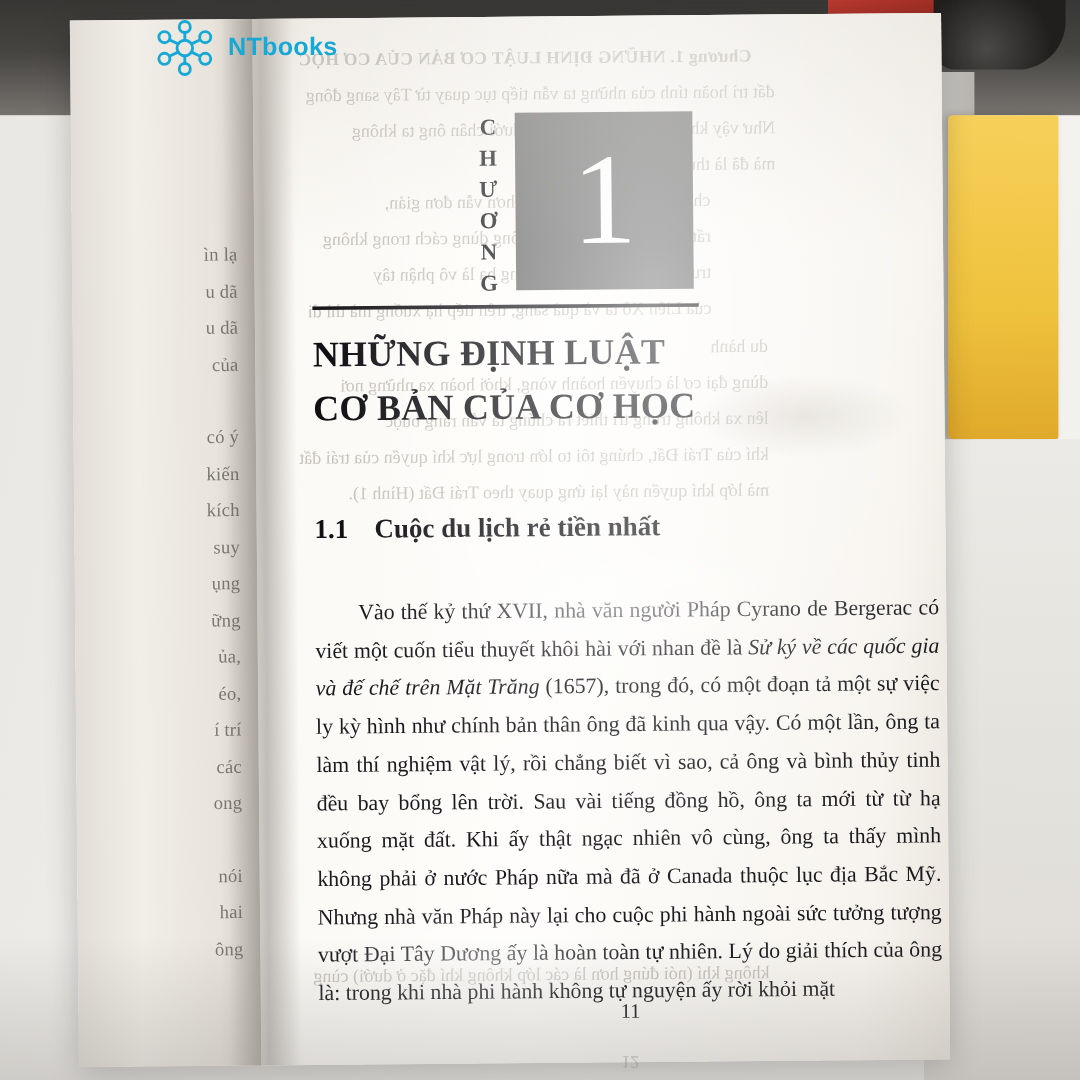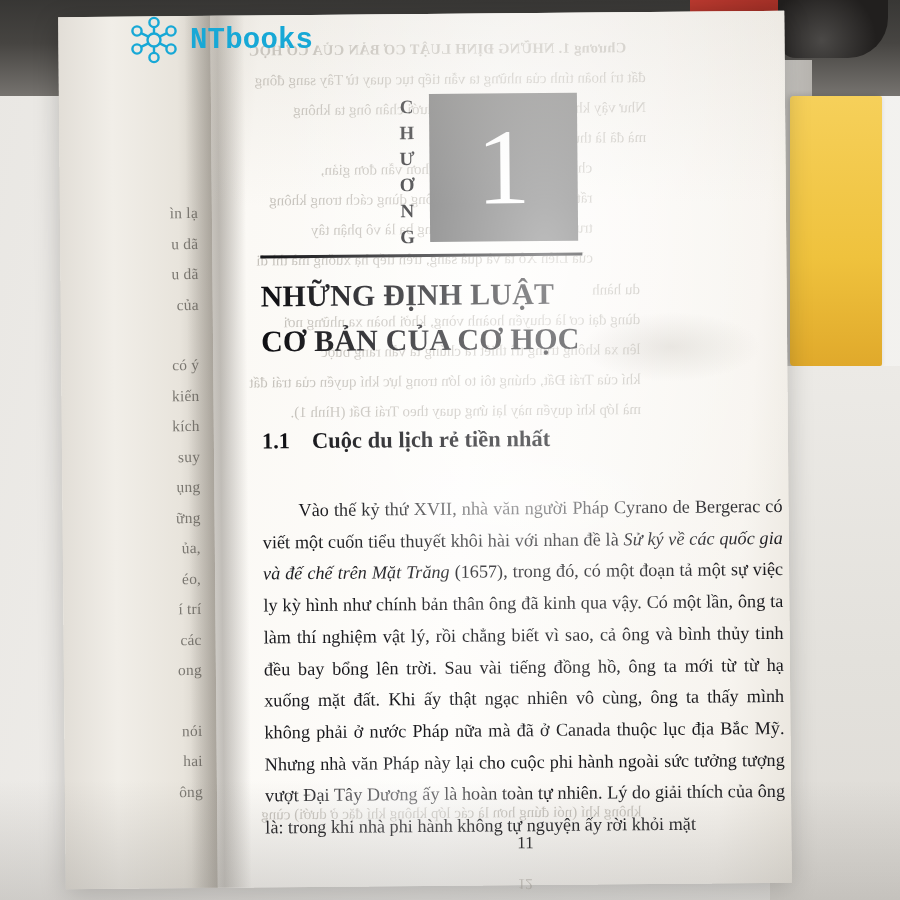--- a/index.html
+++ b/index.html
@@ -254,22 +254,22 @@
   
   .watermark {
     position: absolute;
     left: 128px; top: 14px;
     display: flex;
     align-items: center;
     gap: 10px;
   }
   .wm-mark { width: 52px; height: 52px; }
   .wm-text {
-    font-family: Liberation Mono, monospace;
-    font-size: 29px;
+    font-family: Liberation Sans, sans-serif;
+    font-size: 21px;
     font-weight: bold;
     color: #17a8d6;
     letter-spacing: .2px;
   }
 </style>
 </head>
 <body>
 
 <div class="photo">
 

